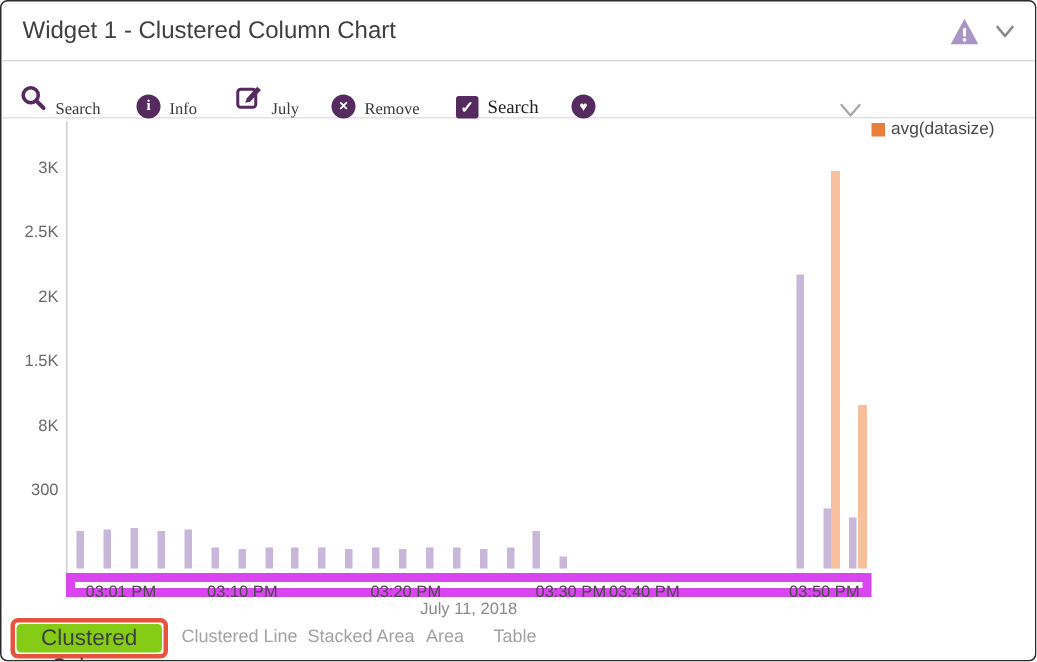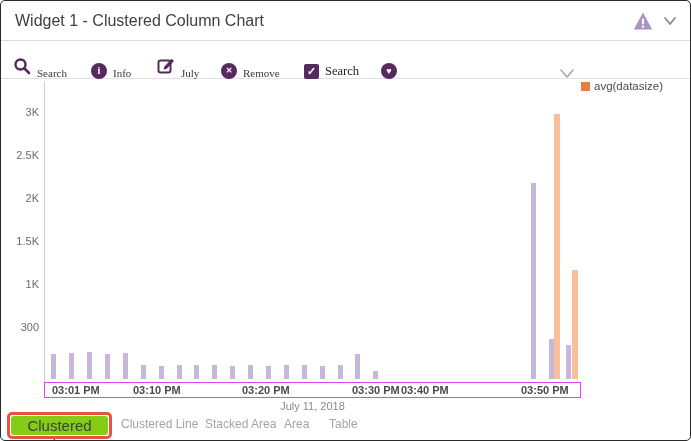--- a/index.html
+++ b/index.html
@@ -55,21 +55,21 @@
   
   #chart-plot { position: absolute; inset: 0; }
   #y-axis-line { position: absolute; left: 43px; top: 80px; width: 1px; height: 301px; background: #cfcfcf; }
   .ytick { position: absolute; left: 0; width: 38px; text-align: right; font-size: 11px; color: #6b6b6b; }
   #legend-collapse { position: absolute; left: 556px; top: 66px; width: 20px; height: 14px; cursor: pointer; }
   #legend-item { position: absolute; left: 580px; top: 79px; display: flex; align-items: center; gap: 4px; cursor: pointer; }
   #legend-swatch { width: 9px; height: 9px; }
   #legend-label { font-size: 11.5px; color: #4a4a4a; }
   #time-box {
     position: absolute; left: 43px; top: 381px; width: 537px; height: 16px;
-    border: 1px solid #d946ef; background: #fff; cursor: ew-resize; font-weight: bold;
+    border: 6px solid #d946ef; background: #fff; cursor: ew-resize;
   }
   .xtick { position: absolute; top: 1px; font-size: 11px; color: #4a4a4a; white-space: nowrap; }
   #date-label { position: absolute; left: 43px; top: 399px; width: 537px; text-align: center; font-size: 11px; color: #8a8a8a; }
   
   #tab-bar { position: absolute; left: 0; top: 411px; width: 100%; height: 30px; }
   #annotation-box {
     position: absolute; left: 6px; top: 0px; width: 105px; height: 27px;
     border: 3px solid #e8533f; border-radius: 5px;
   }
   .tab { position: absolute; top: 5px; font-size: 12px; color: #a3a3a3; cursor: pointer; }
@@ -157,21 +157,21 @@
       <div title="03:31 PM: 150" style="position: absolute; left: 319px; top: 365px; width: 5px; height: 13px; background: rgb(200, 183, 216);"></div>
       <div title="03:33 PM: 165" style="position: absolute; left: 337px; top: 364px; width: 5px; height: 14px; background: rgb(200, 183, 216);"></div>
       <div title="03:35 PM: 290" style="position: absolute; left: 354px; top: 353px; width: 5px; height: 25px; background: rgb(200, 183, 216);"></div>
       <div title="03:37 PM: 90" style="position: absolute; left: 372px; top: 370px; width: 5px; height: 8px; background: rgb(200, 183, 216);"></div>
       <div title="03:54 PM: 2280" style="position: absolute; left: 530px; top: 182px; width: 5px; height: 196px; background: rgb(200, 183, 216);"></div>
       <div title="03:56 PM: 470" style="position: absolute; left: 548px; top: 338px; width: 5px; height: 40px; background: rgb(200, 183, 216);"></div>
       <div title="03:58 PM: 395" style="position: absolute; left: 565px; top: 344px; width: 5px; height: 34px; background: rgb(200, 183, 216);"></div>
       <div title="03:56 PM: 3080" style="position: absolute; left: 553px; top: 113px; width: 6px; height: 265px; background: rgb(247, 191, 155);"></div>
       <div title="03:58 PM: 1270" style="position: absolute; left: 571px; top: 269px; width: 6px; height: 109px; background: rgb(247, 191, 155);"></div>
       <div class="ytick" style="top: 320px;">300</div>
-      <div class="ytick" style="top: 277px;">1K</div>
+      <div class="ytick" style="top: 277px;">8K</div>
       <div class="ytick" style="top: 234px;">1.5K</div>
       <div class="ytick" style="top: 191px;">2K</div>
       <div class="ytick" style="top: 148px;">2.5K</div>
       <div class="ytick" style="top: 105px;">3K</div>
     </div>
 
   <div id="legend-collapse">
     <svg width="20" height="14" viewBox="0 0 20 14">
       <polyline points="4,3 10,10 16,3" fill="none" stroke="#a8a8b0" stroke-width="1.6" stroke-linecap="round" stroke-linejoin="round"></polyline>
     </svg>

